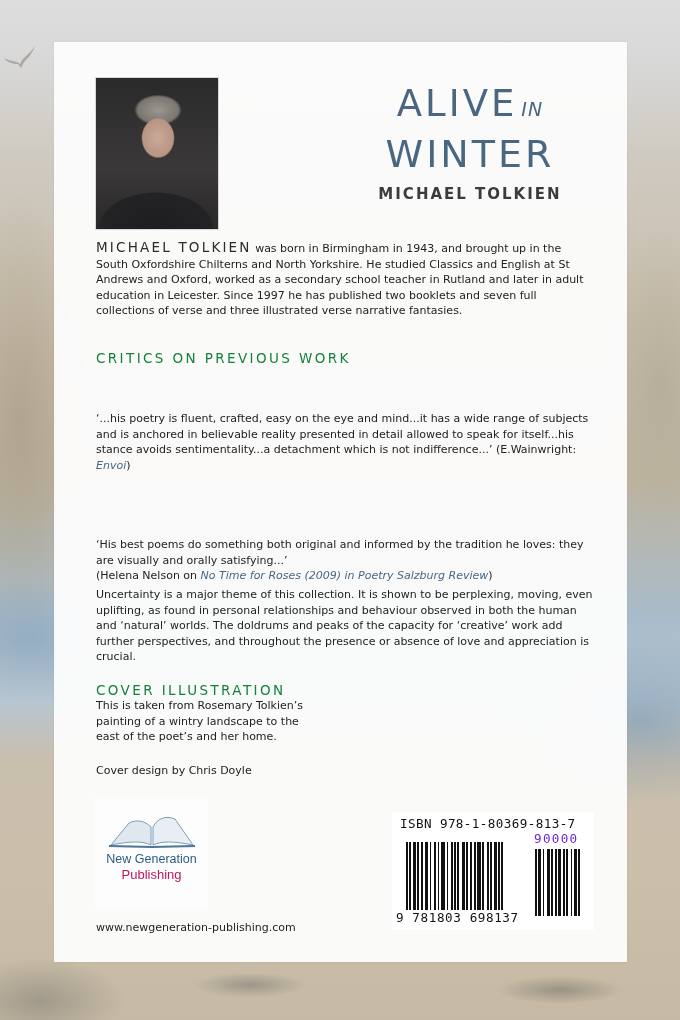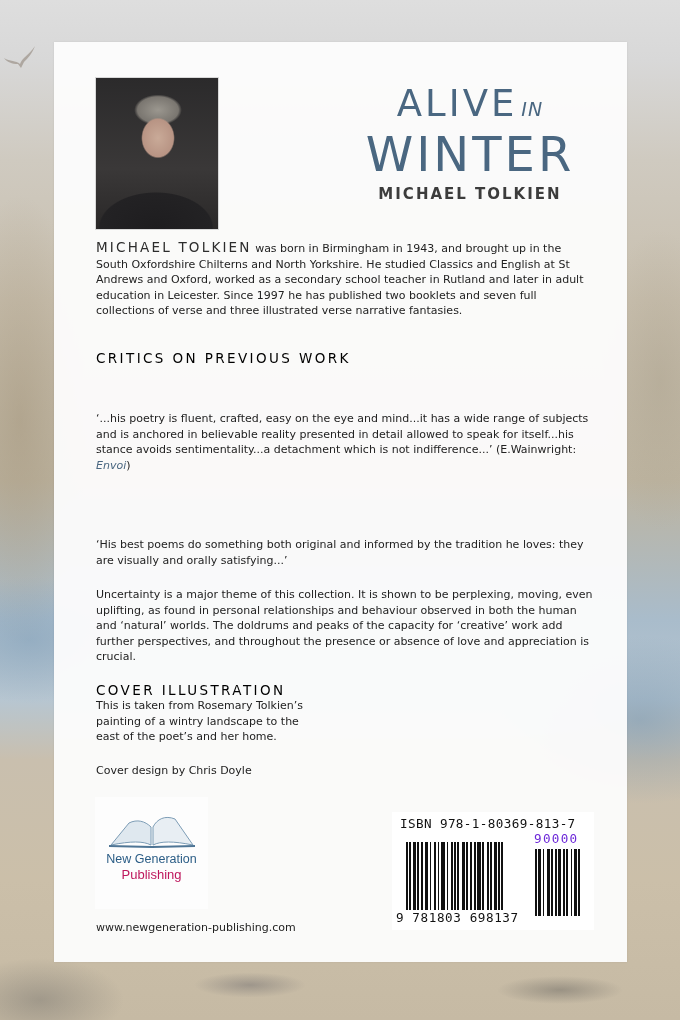--- a/index.html
+++ b/index.html
@@ -39,33 +39,33 @@
     background:
       radial-gradient(ellipse 28px 34px at 62px 60px, #c9aa98 0%, #b89484 55%, transparent 60%),
       radial-gradient(ellipse 34px 22px at 62px 32px, #9b978f 0%, #7a7670 60%, transparent 70%),
       radial-gradient(ellipse 80px 50px at 60px 150px, #1e1d1f 0%, #232224 70%, transparent 72%),
       linear-gradient(#2b2a2b, #3a3838 60%, #2a2828);
     border: 1px solid #d8d8d8;
   }
   .title-block { position: absolute; left: 340px; top: 84px; width: 260px; text-align: center; color: #4a6781; }
   .title-line1 { font-family: "DejaVu Sans", sans-serif; font-size: 37px; letter-spacing: 3px; line-height: 40px; }
   .title-in { font-size: 19px; font-style: italic; letter-spacing: 1px; margin-left: 4px; }
-  .title-line2 { font-family: "DejaVu Sans", sans-serif; font-size: 48px; letter-spacing: 3px; line-height: 50px; }
+  .title-line2 { font-family: "DejaVu Sans", sans-serif; font-size: 38px; letter-spacing: 3px; line-height: 50px; }
   .author-sub { margin-top: 6px; font-size: 15px; letter-spacing: 2px; color: #3c3c3c; font-weight: bold; font-family: "DejaVu Sans", sans-serif; }
 
   .body-text {
     position: absolute; left: 96px; width: 500px;
     font-family: "DejaVu Sans", sans-serif;
     font-size: 11px; line-height: 15.6px; color: #222;
   }
   .caps-name { font-size: 13.5px; letter-spacing: 2.2px; color: #2c2c2c; }
   .section-head {
     position: absolute; left: 96px;
     font-family: "DejaVu Sans", sans-serif;
-    font-size: 13.5px; letter-spacing: 2.4px; color: #000000;
+    font-size: 13.5px; letter-spacing: 2.4px; color: #15803d;
   }
   .quote { position: absolute; left: 96px; width: 500px; font-family: "DejaVu Sans", sans-serif; font-size: 11px; line-height: 15.6px; color: #222; margin-top: 28px; }
   .quote .src-italic { font-style: italic; color: #4a6781; }
 
   .logo-box {
     position: absolute; left: 95px; top: 797px; width: 113px; height: 112px;
     background: #fdfdfd;
   }
   .logo-book { position: absolute; left: 12px; top: 16px; width: 90px; height: 36px; }
   .logo-text1 { position: absolute; left: 0; width: 113px; top: 55px; text-align: center; font-size: 12.5px; color: #2b5d86; font-family: "Liberation Sans", sans-serif; }
@@ -112,20 +112,21 @@
 
 <div class="quote" style="top:383px;">
   <span>‘...his poetry is fluent, crafted, easy on the eye and mind...it has a wide range of subjects and is anchored in believable reality presented in detail allowed to speak for itself...his stance avoids sentimentality...a detachment which is not indifference...’ (E.Wainwright: </span><span class="src-italic">Envoi</span><span>)</span>
 </div>
 
 <div class="quote" style="top:445px;">
 </div>
 
 <div class="quote" style="top:509px;">
   <div>‘His best poems do something both original and informed by the tradition he loves: they are visually and orally satisfying...’</div>
+  <div><span>(Helena Nelson on </span><span class="src-italic">No Time for Roses (2009) in Poetry Salzburg Review</span><span>)</span></div>
 </div>
 
 <div class="body-text" style="top:587px;">Uncertainty is a major theme of this collection. It is shown to be perplexing, moving, even uplifting, as found in personal relationships and behaviour observed in both the human and ‘natural’ worlds. The doldrums and peaks of the capacity for ‘creative’ work add further perspectives, and throughout the presence or absence of love and appreciation is crucial.</div>
 
 <div class="section-head" style="top:682px;">COVER ILLUSTRATION</div>
 <div class="body-text" style="top:698px; width:225px;">This is taken from Rosemary Tolkien’s painting of a wintry landscape to the east of the poet’s and her home.</div>
 <div class="body-text" style="top:763px;">Cover design by Chris Doyle</div>
 
 <div class="logo-box">
   <svg class="logo-book" viewBox="0 0 90 36">

